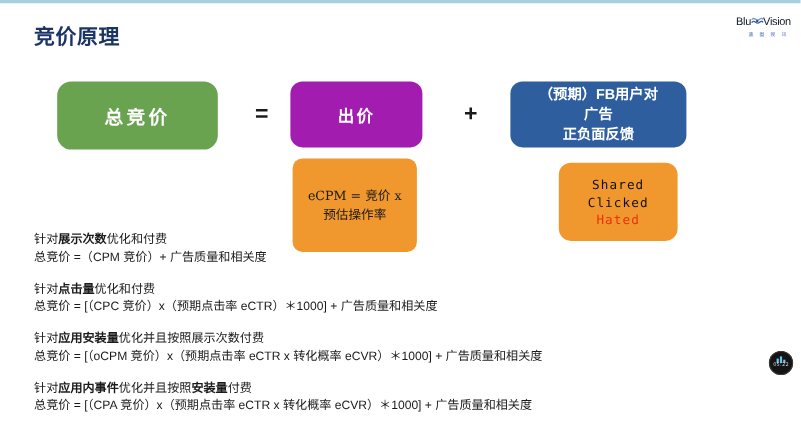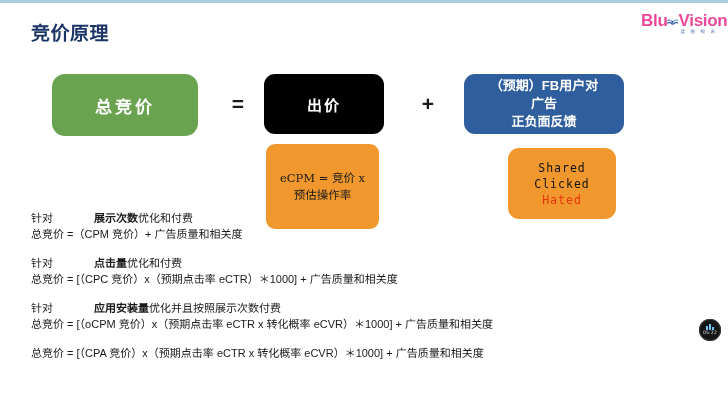--- a/index.html
+++ b/index.html
@@ -39,23 +39,23 @@
   }
   #brand-logo {
     position: absolute;
     right: 9px;
     top: 14px;
     width: 78px;
     height: 26px;
     text-align: right;
   }
   .logo-word {
-    font-size: 17px;
-    font-weight: bold;
-    color: #ec4899;
+    font-size: 10px;
+    font-weight: normal;
+    color: #0f172a;
     letter-spacing: -0.3px;
     line-height: 13px;
     white-space: nowrap;
   }
   .logo-mark {
     display: inline-block;
     vertical-align: -1px;
     width: 11px;
     height: 9px;
     margin: 0 0px;
@@ -89,21 +89,21 @@
     background: #6aa350;
     font-size: 17px;
     letter-spacing: 3px;
     border-radius: 13px;
   }
   #box-bid {
     left: 264px;
     top: 74px;
     width: 120px;
     height: 60px;
-    background: #000000;
+    background: #a21caf;
     font-size: 15px;
     letter-spacing: 2px;
   }
   #box-feedback {
     left: 464px;
     top: 74px;
     width: 160px;
     height: 60px;
     background: #2e5e9e;
     font-size: 13px;
@@ -166,21 +166,21 @@
   }
   .formula-block {
     margin-bottom: 12px;
     color: #1a1a1a;
   }
   .formula-heading {
     font-size: 11px;
     line-height: 16px;
     white-space: nowrap;
   }
-  .formula-heading b { font-weight: bold; padding-left: 41px; }
+  .formula-heading b { font-weight: bold; }
   .formula-body {
     font-size: 11px;
     line-height: 17px;
     white-space: nowrap;
   }
   
   #player-badge {
     position: absolute;
     left: 699px;
     top: 319px;
@@ -270,20 +270,21 @@
       <div class="formula-heading"><span>针对</span><b>点击量</b><span>优化和付费</span></div>
       <div class="formula-body">总竞价 = [（CPC 竞价）x（预期点击率 eCTR）＊1000] + 广告质量和相关度</div>
     </div>
 
     <div class="formula-block">
       <div class="formula-heading"><span>针对</span><b>应用安装量</b><span>优化并且按照展示次数付费</span></div>
       <div class="formula-body">总竞价 = [（oCPM 竞价）x（预期点击率 eCTR x 转化概率 eCVR）＊1000] + 广告质量和相关度</div>
     </div>
 
     <div class="formula-block">
+      <div class="formula-heading"><span>针对</span><b>应用内事件</b><span>优化并且按照</span><b>安装量</b><span>付费</span></div>
       <div class="formula-body">总竞价 = [（CPA 竞价）x（预期点击率 eCTR x 转化概率 eCVR）＊1000] + 广告质量和相关度</div>
     </div>
 
   </div>
 
   <div id="player-badge">
     <span class="eq-bars">
       <i style="height:4px"></i>
         <i style="height:6px"></i>
         <i style="height:3px"></i>

